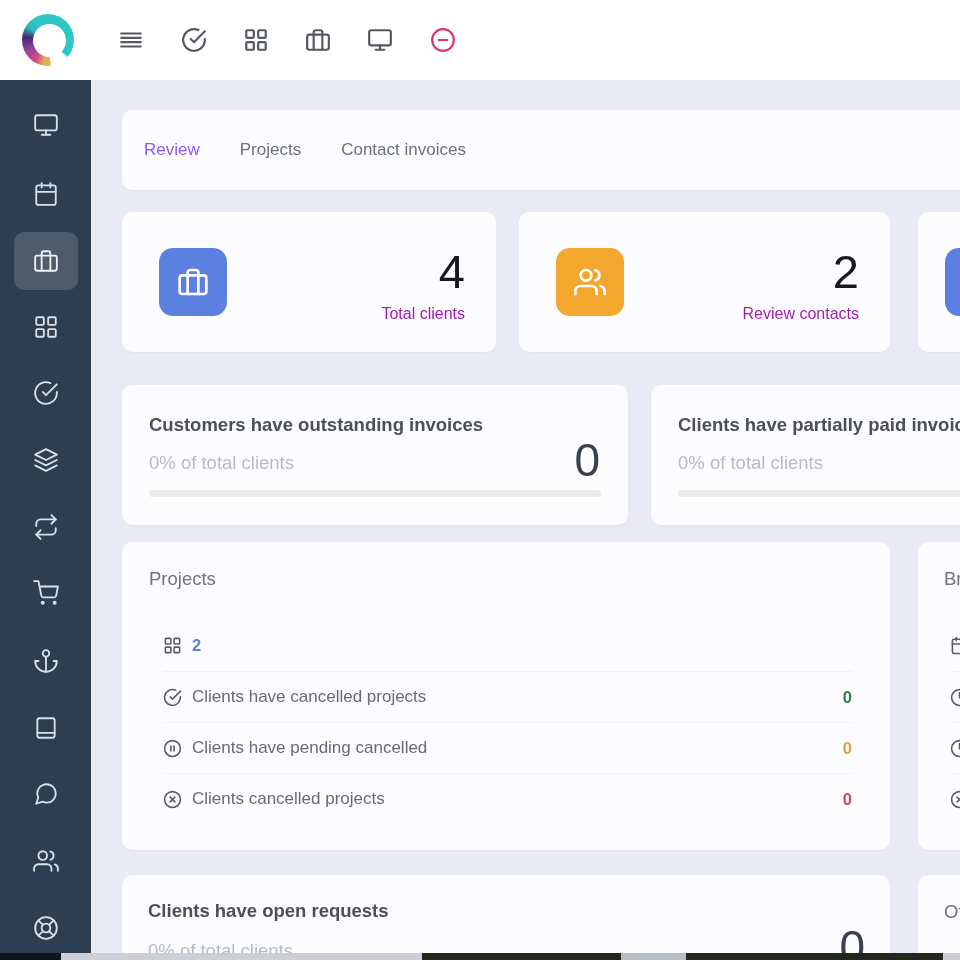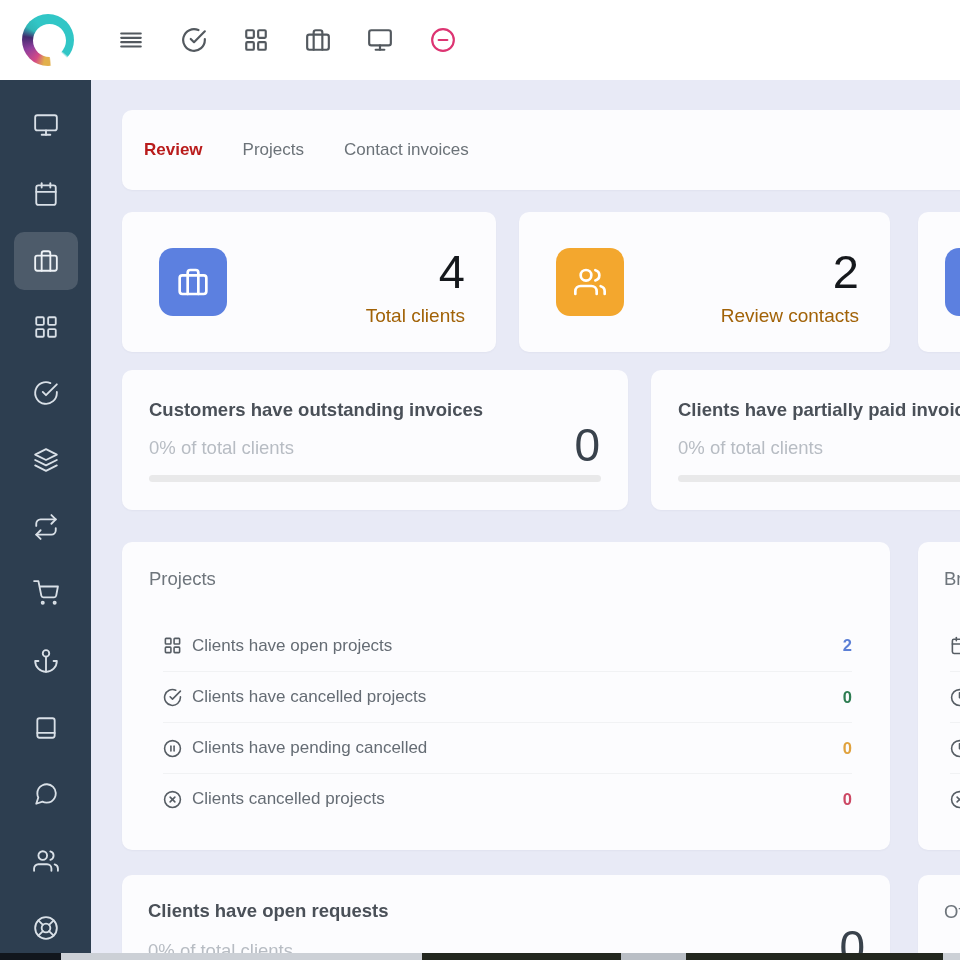--- a/index.html
+++ b/index.html
@@ -32,36 +32,36 @@
   .side-item svg { width:26px; height:26px; stroke-width:1.7; }
   .sv0{top:16px}.sv1{top:85px}.sv2{top:152px}.sv3{top:218px}.sv4{top:284px}.sv5{top:351px}
   .sv6{top:418px}.sv7{top:484px}.sv8{top:552px}.sv9{top:619px}.sv10{top:685px}.sv11{top:752px}.sv12{top:819px}
 
   
   .card { position:absolute; background:#fcfcfe; border-radius:10px; box-shadow:0 1px 2px rgba(40,50,80,0.04); }
 
   
   .tabs-card { left:122px; top:110px; width:860px; height:80px; display:flex; align-items:center; gap:40px; padding-left:22px; }
   .tab { font-size:17px; color:#6b7278; cursor:pointer; white-space:nowrap; }
-  .tab.active { font-weight:700; color:#b91c1c; }
+  .tab.active { font-weight:400; color:#8b5cf6; }
 
   
   .stat-card { top:212px; height:140px; }
   .stat-card.c1 { left:122px; width:374px; }
   .stat-card.c2 { left:519px; width:371px; }
   .stat-card.c3 { left:918px; width:374px; }
   .stat-icon { position:absolute; left:37px; top:36px; width:68px; height:68px; border-radius:14px;
     color:#ffffff; display:flex; align-items:center; justify-content:center; }
   .stat-card.c3 .stat-icon { left:27px; }
   .stat-icon svg { width:32px; height:32px; stroke-width:2; }
   .stat-value { position:absolute; right:31px; top:36px; font-size:47px; line-height:1; color:#15181c; }
-  .stat-label { position:absolute; right:31px; top:93px; font-size:19px; color:#a16207; }
-
-  
-  .metric-card { top:370px; height:140px;text-decoration:underline; }
+  .stat-label { position:absolute; right:31px; top:93px; font-size:16px; color:#a21caf; }
+
+  
+  .metric-card { top:385px; height:140px;text-decoration:underline; }
   .metric-card.m1 { left:122px; width:506px; }
   .metric-card.m2 { left:651px; width:510px; }
   .metric-title { position:absolute; left:27px; top:29px; font-size:18.5px; font-weight:700; color:#4a5058; white-space:nowrap; }
   .metric-sub { position:absolute; left:27px; top:67px; font-size:18.5px; color:#b7bcc3; white-space:nowrap; }
   .metric-value { position:absolute; right:28px; top:52px; font-size:46px; line-height:1; color:#39424c; }
   .progress { position:absolute; left:27px; right:27px; top:105px; height:7px; border-radius:4px; background:#e9e9ea; overflow:hidden; }
   .progress-fill { height:100%; background:#5c80e0; border-radius:4px; }
 
   
   .projects-card { left:122px; top:542px; width:768px; height:308px; }
@@ -321,21 +321,20 @@
     <div class="p-rows">
       <div class="p-row">
         <span class="p-icon">
             <svg viewBox="0 0 24 24" fill="none" stroke="currentColor" stroke-width="2" stroke-linecap="round" stroke-linejoin="round">
               <rect x="3" y="3" width="7" height="7" rx="1"></rect>
               <rect x="14" y="3" width="7" height="7" rx="1"></rect>
               <rect x="14" y="14" width="7" height="7" rx="1"></rect>
               <rect x="3" y="14" width="7" height="7" rx="1"></rect>
             </svg>
           </span>
-        <span class="p-label">Clients have open projects</span>
         <span class="p-value" style="color: rgb(91, 127, 214);">2</span>
       </div>
       <div class="p-row">
         <span class="p-icon">
             <svg viewBox="0 0 24 24" fill="none" stroke="currentColor" stroke-width="2" stroke-linecap="round" stroke-linejoin="round">
               <path d="M22 11.08V12a10 10 0 1 1-5.93-9.14"></path>
               <polyline points="22 4 12 14.01 9 11.01"></polyline>
             </svg>
           </span>
         <span class="p-label">Clients have cancelled projects</span>

